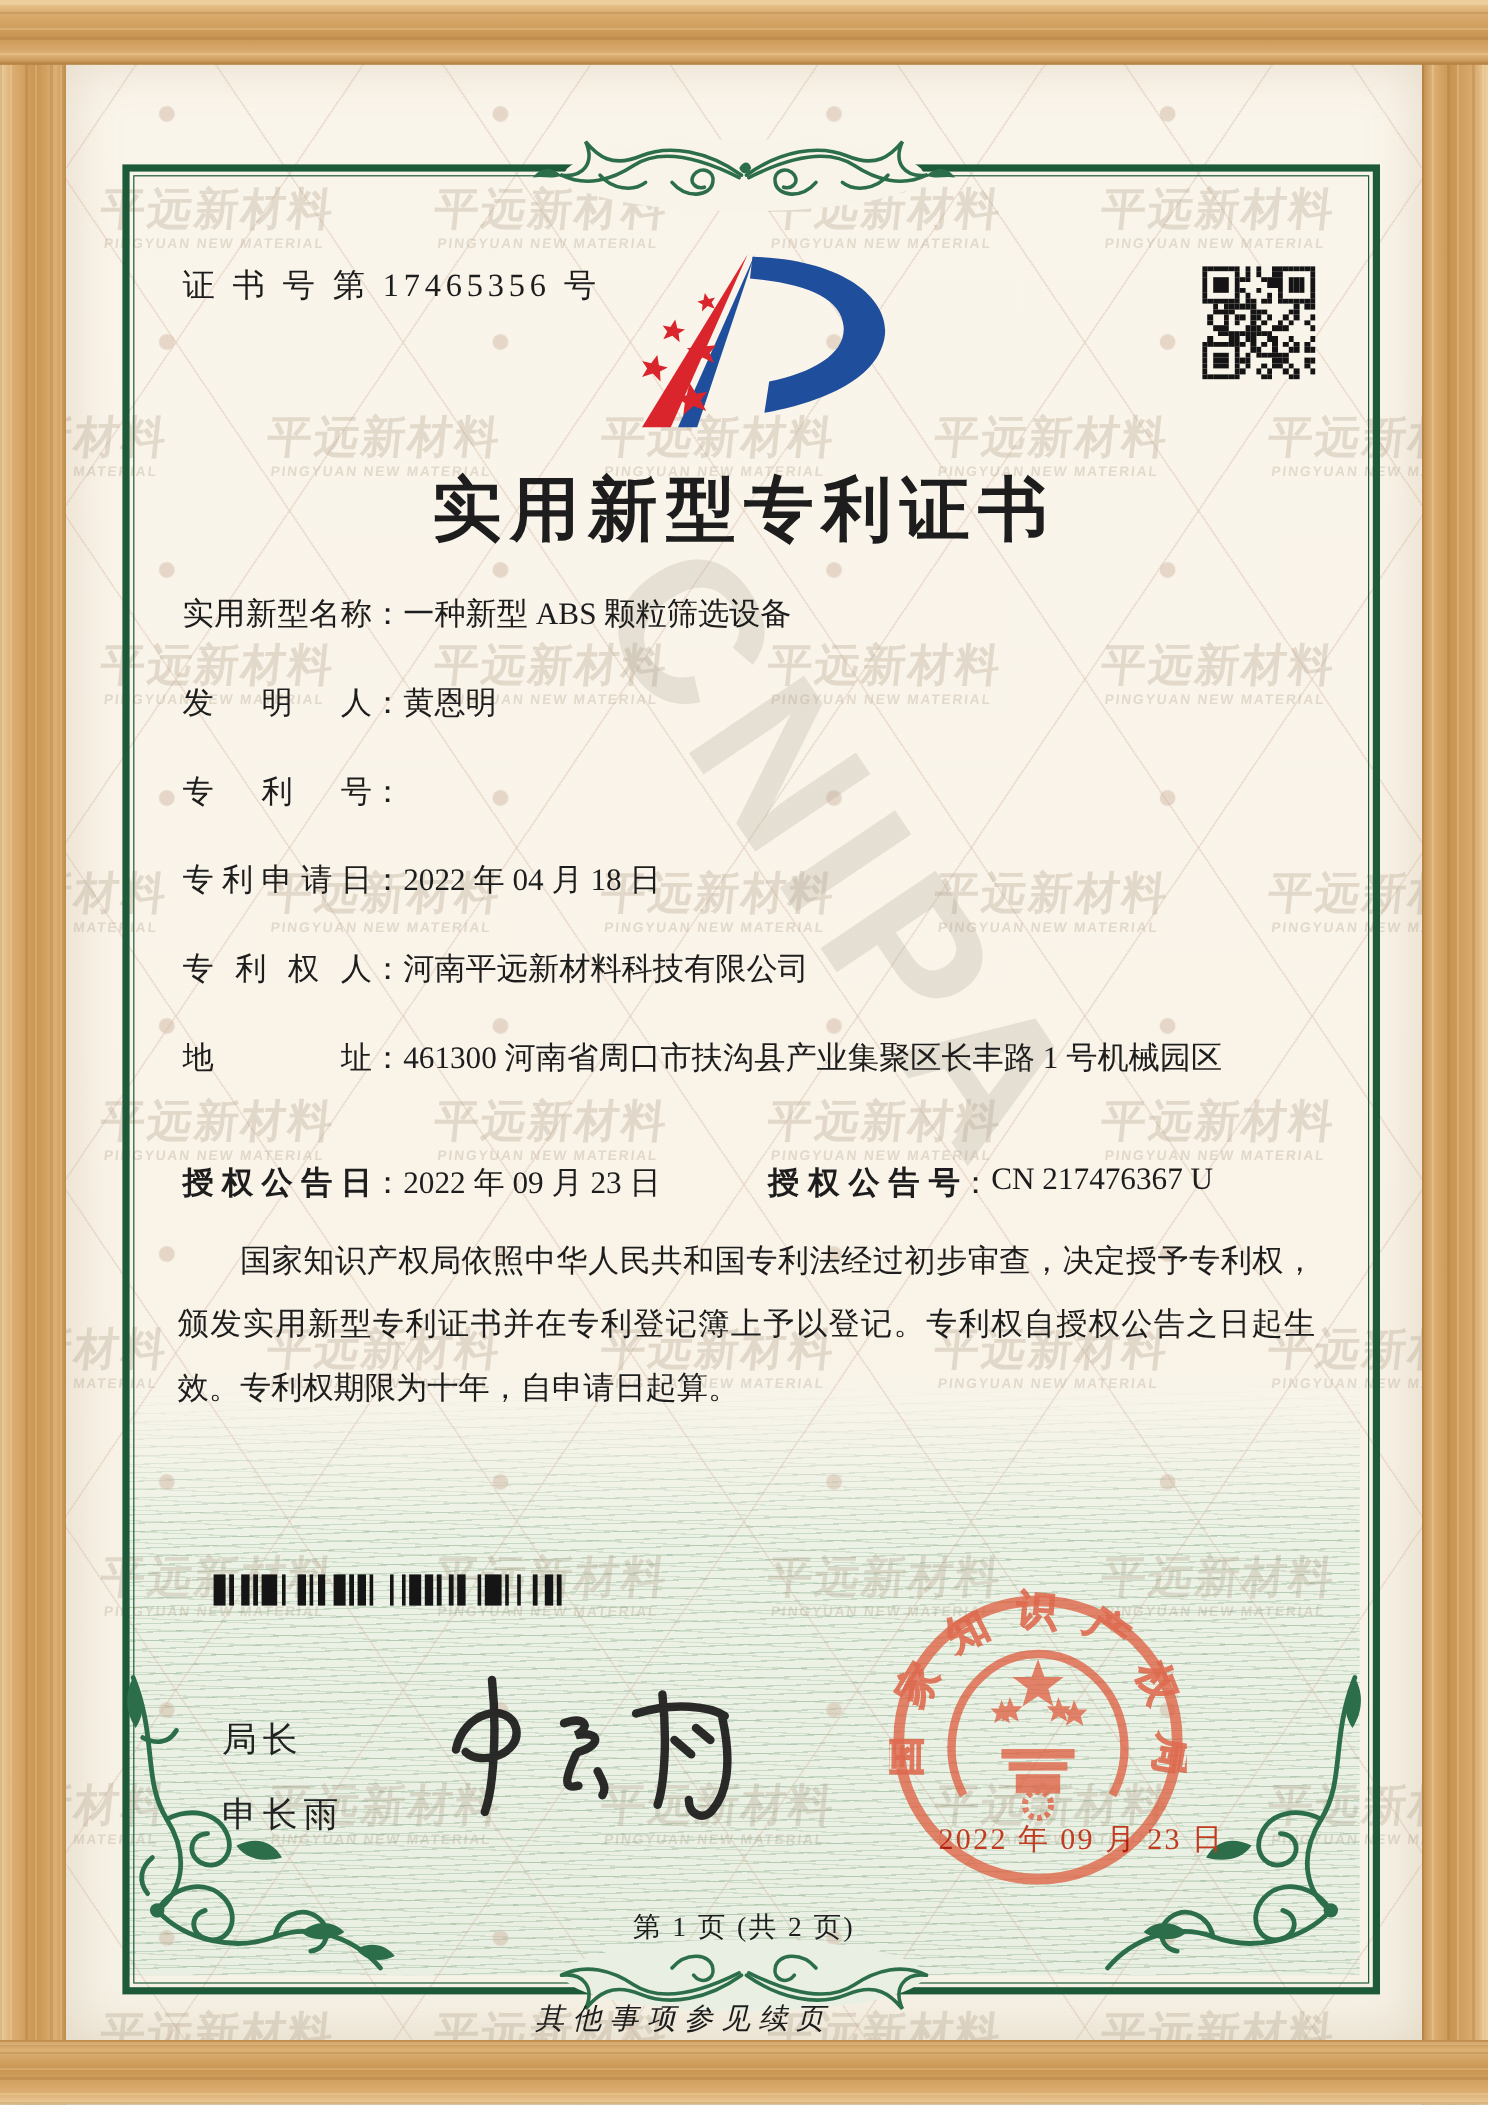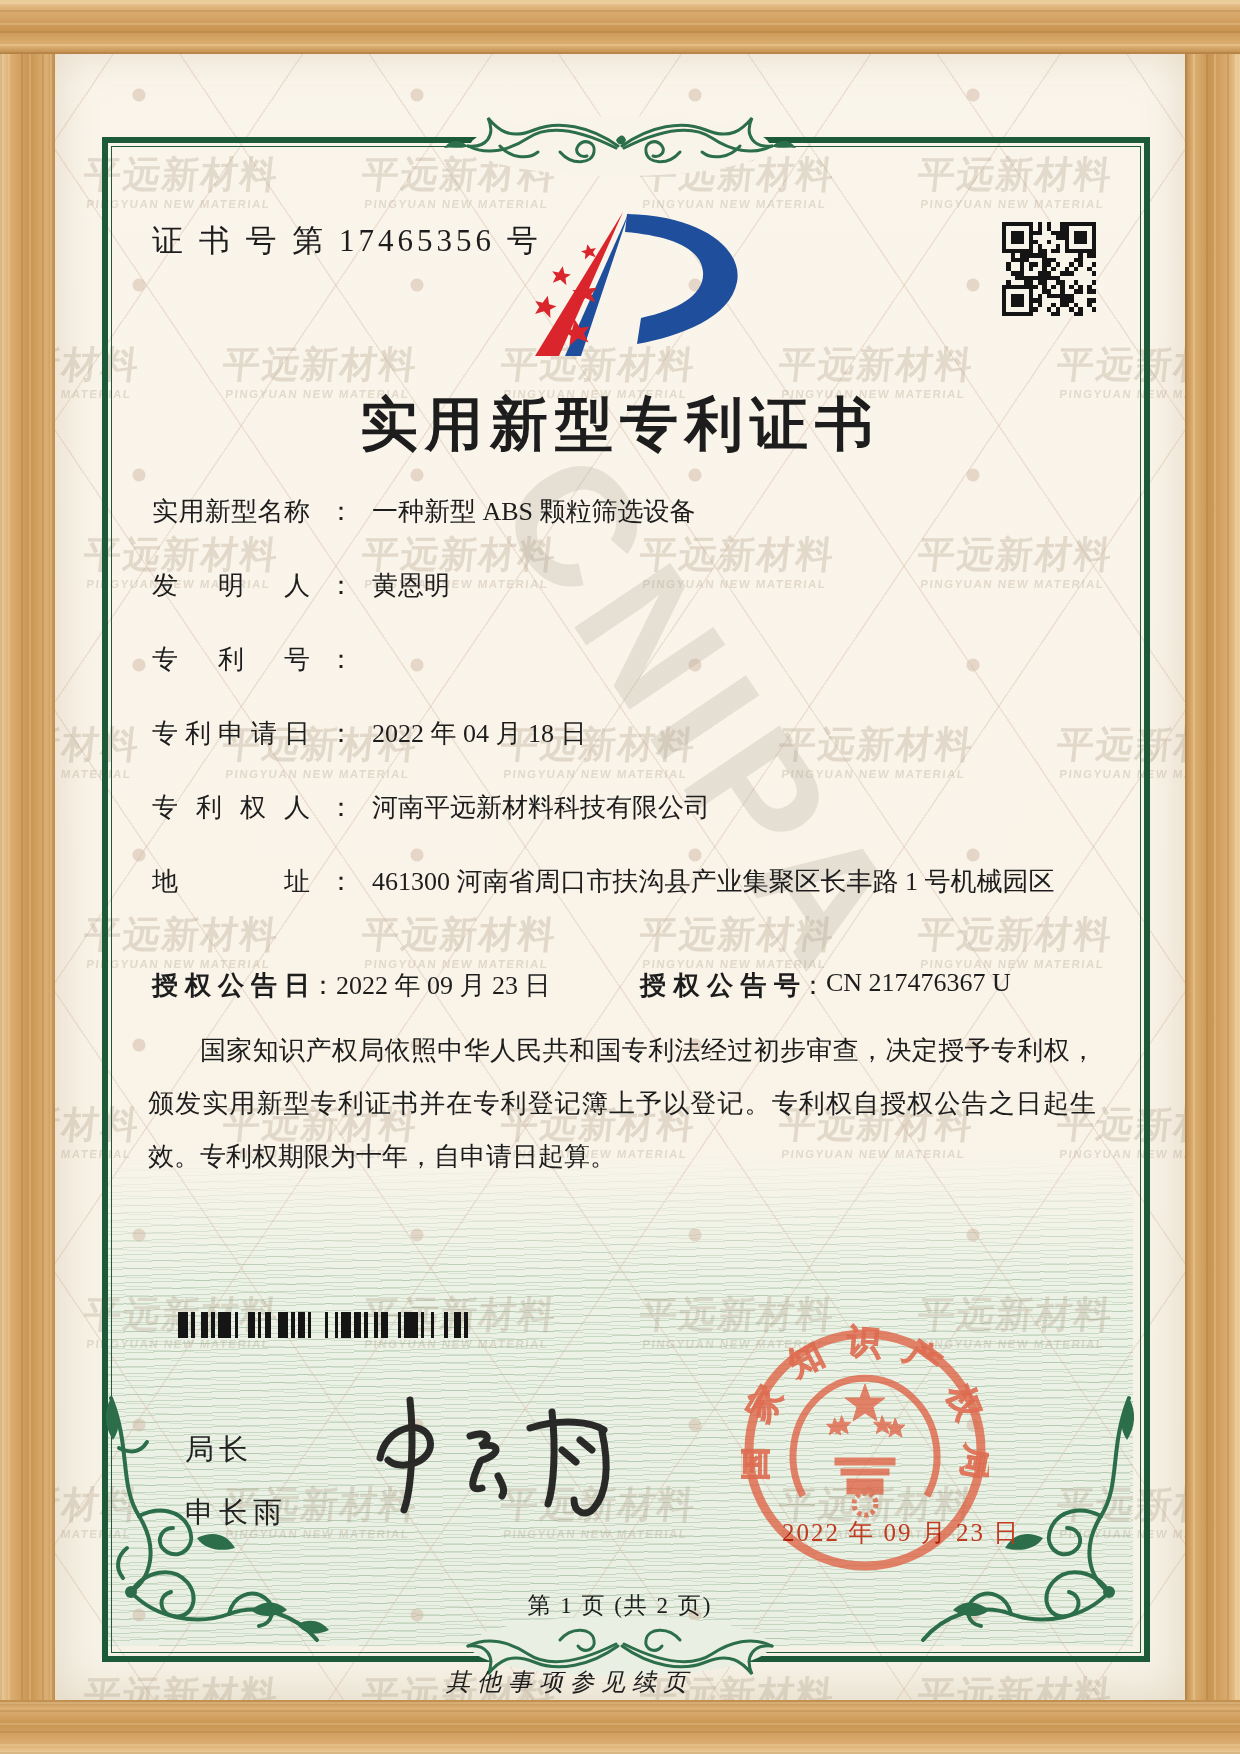--- a/index.html
+++ b/index.html
@@ -58,24 +58,24 @@
        transform:rotate(56deg);transform-origin:left top;pointer-events:none;}
 
   
   .gborder{position:absolute;left:102px;top:137px;width:1036px;height:1513px;z-index:4;
     border:6px solid #1d5a39;pointer-events:none;}
   .gborder-inner{position:absolute;left:3px;top:3px;right:3px;bottom:3px;border:1.5px solid #1d5a39;}
   .orn{position:absolute;z-index:4;pointer-events:none;}
 
   
   .content{position:absolute;left:0;top:0;width:1240px;height:1754px;z-index:5;}
-  .certno{position:absolute;left:152px;top:220px;font-size:31px;letter-spacing:4px;}
+  .certno{position:absolute;left:152px;top:220px;font-size:27px;letter-spacing:4px;}
   .title{position:absolute;left:0;top:386px;width:1240px;text-align:center;font-size:58px;
          font-weight:700;letter-spacing:7px;}
-  .frow{position:absolute;left:152px;width:950px;display:flex;font-size:26px;line-height:40px;gap:18px;}
+  .frow{position:absolute;left:152px;width:950px;display:flex;font-size:26px;line-height:40px;}
   .flabel{flex:0 0 158px;text-align:justify;text-align-last:justify;}
   .fcolon{flex:0 0 26px;}
   .fvalue{flex:1;}
   .frow.addr .fvalue{max-width:706px;}
   .grantline{position:absolute;left:152px;top:968px;width:960px;font-size:26px;display:flex;}
   .ggroup{display:flex;} .ggroup.right{position:absolute;left:488px;top:0;}
   .ggroup .flabel{flex:0 0 158px;font-weight:bold;} .ggroup.right .flabel{flex:0 0 160px;}
   .bodytext{position:absolute;left:148px;top:1024px;width:948px;font-size:26px;line-height:53px;
             text-align:justify;}
   .bodytext p{margin:0;text-indent:2em;}

